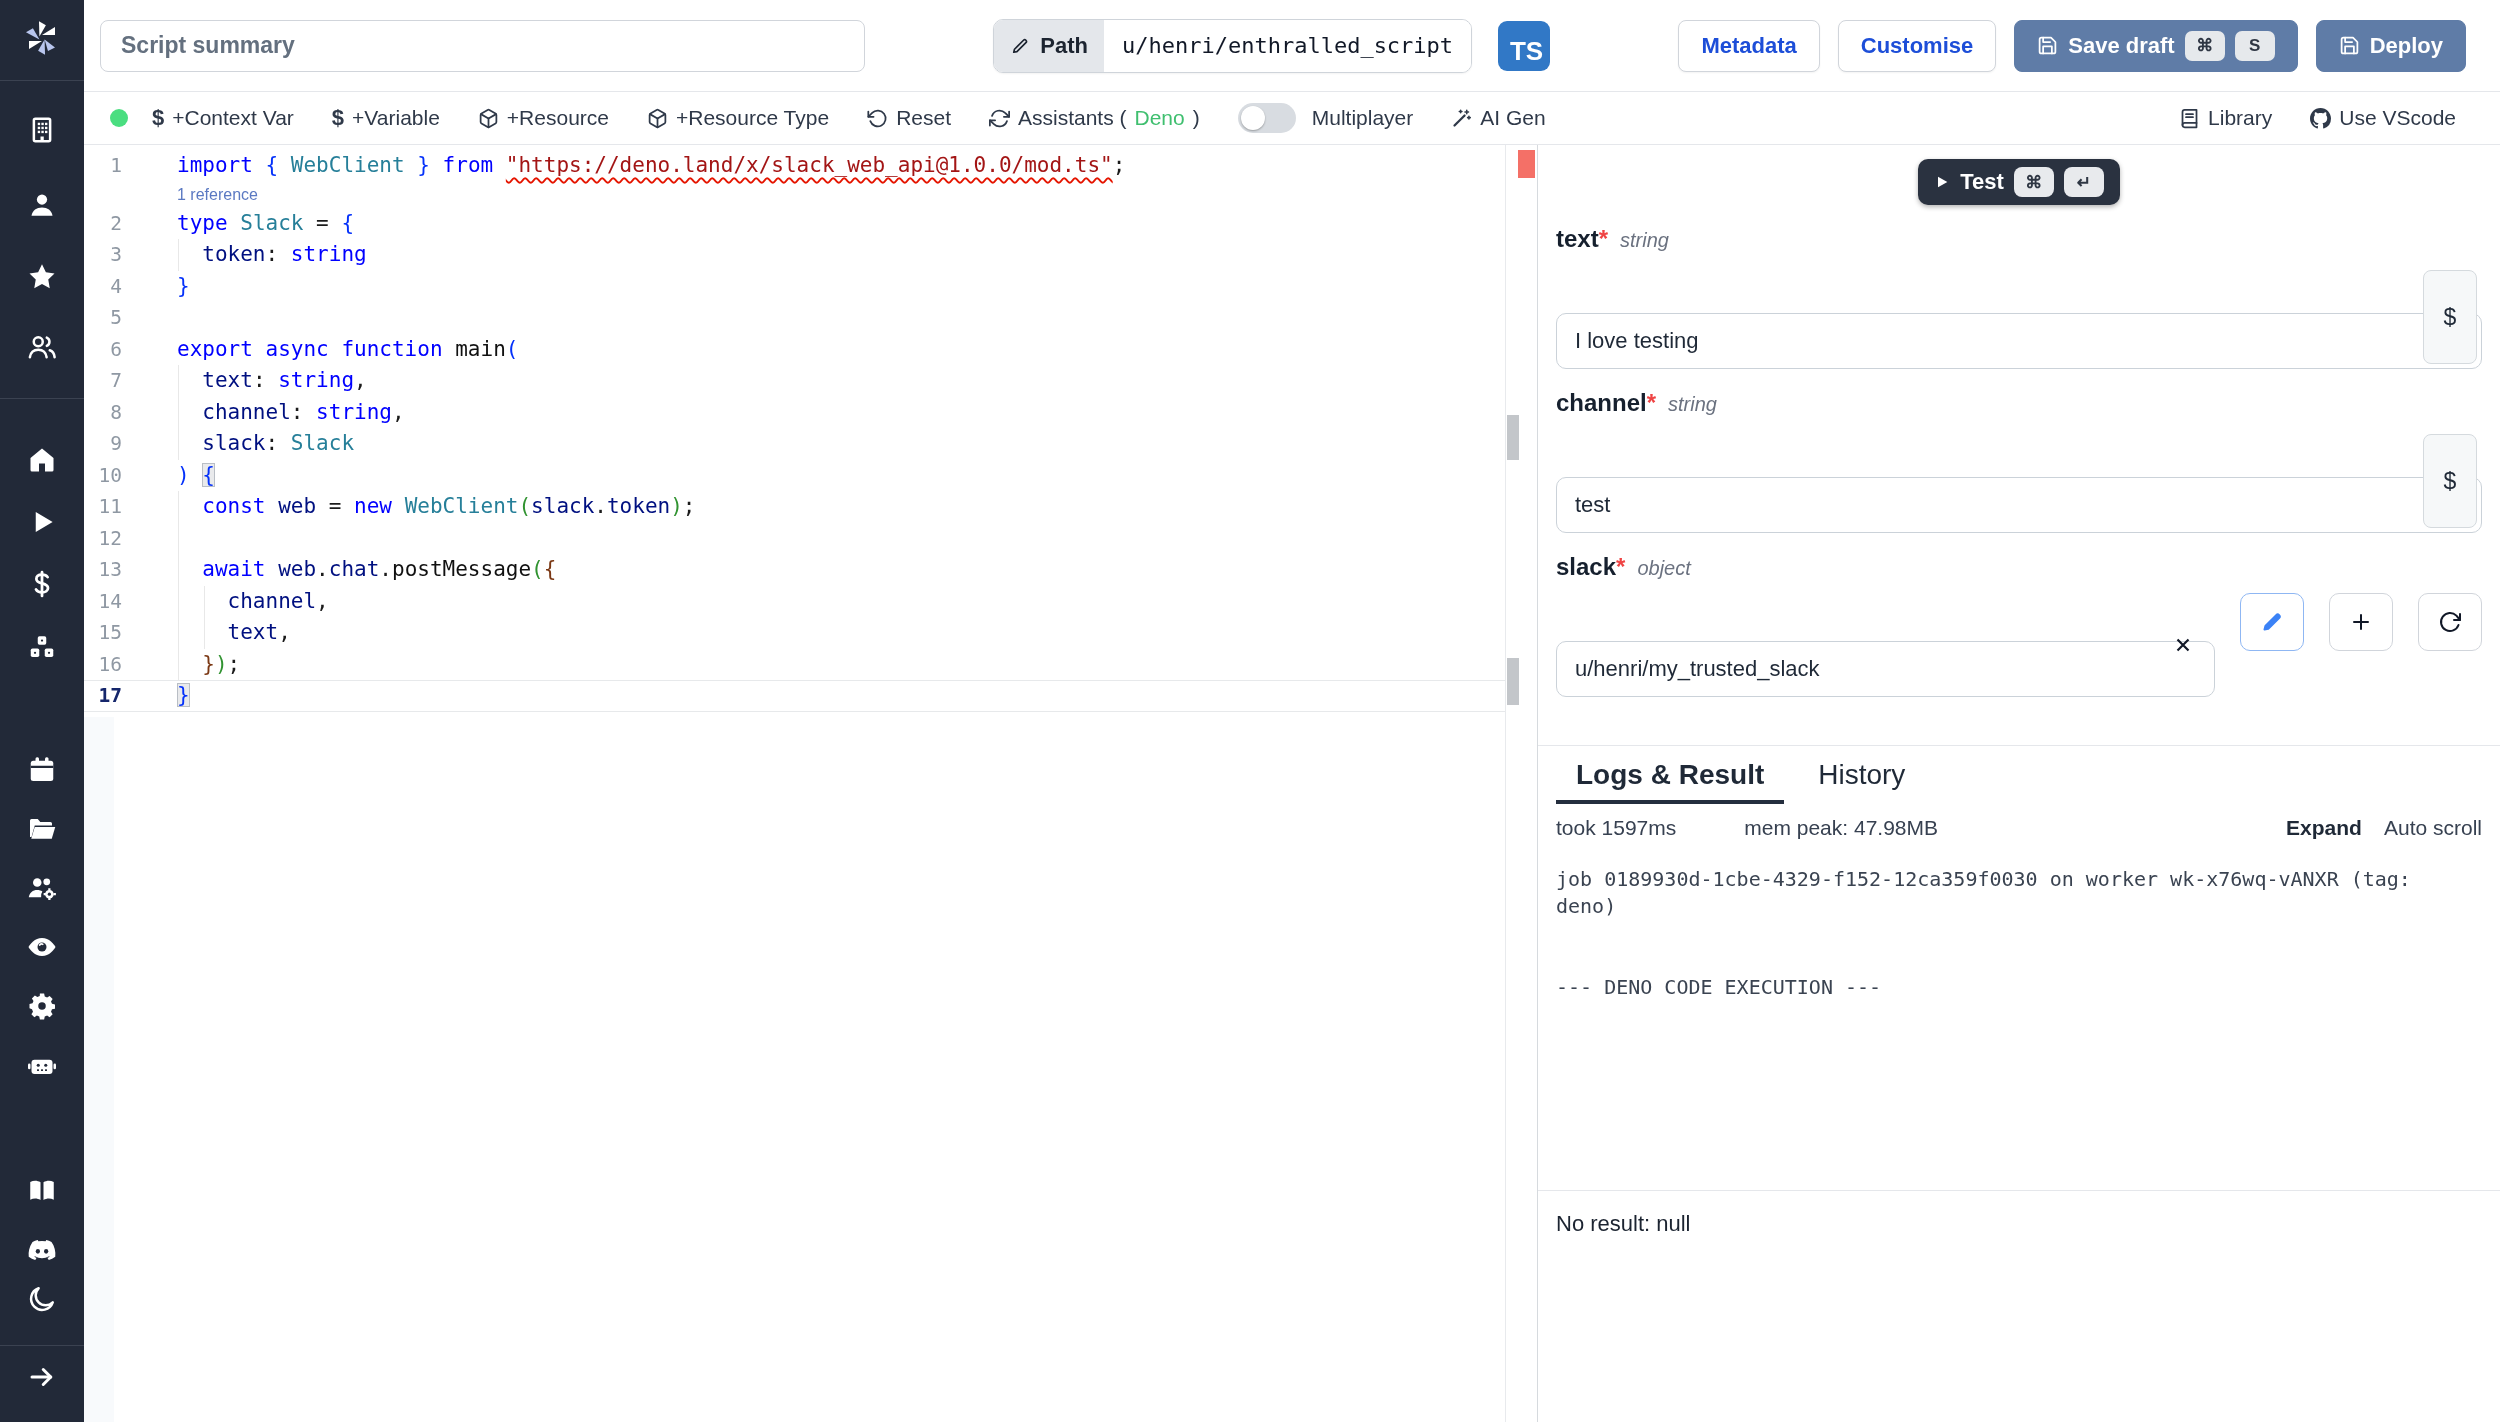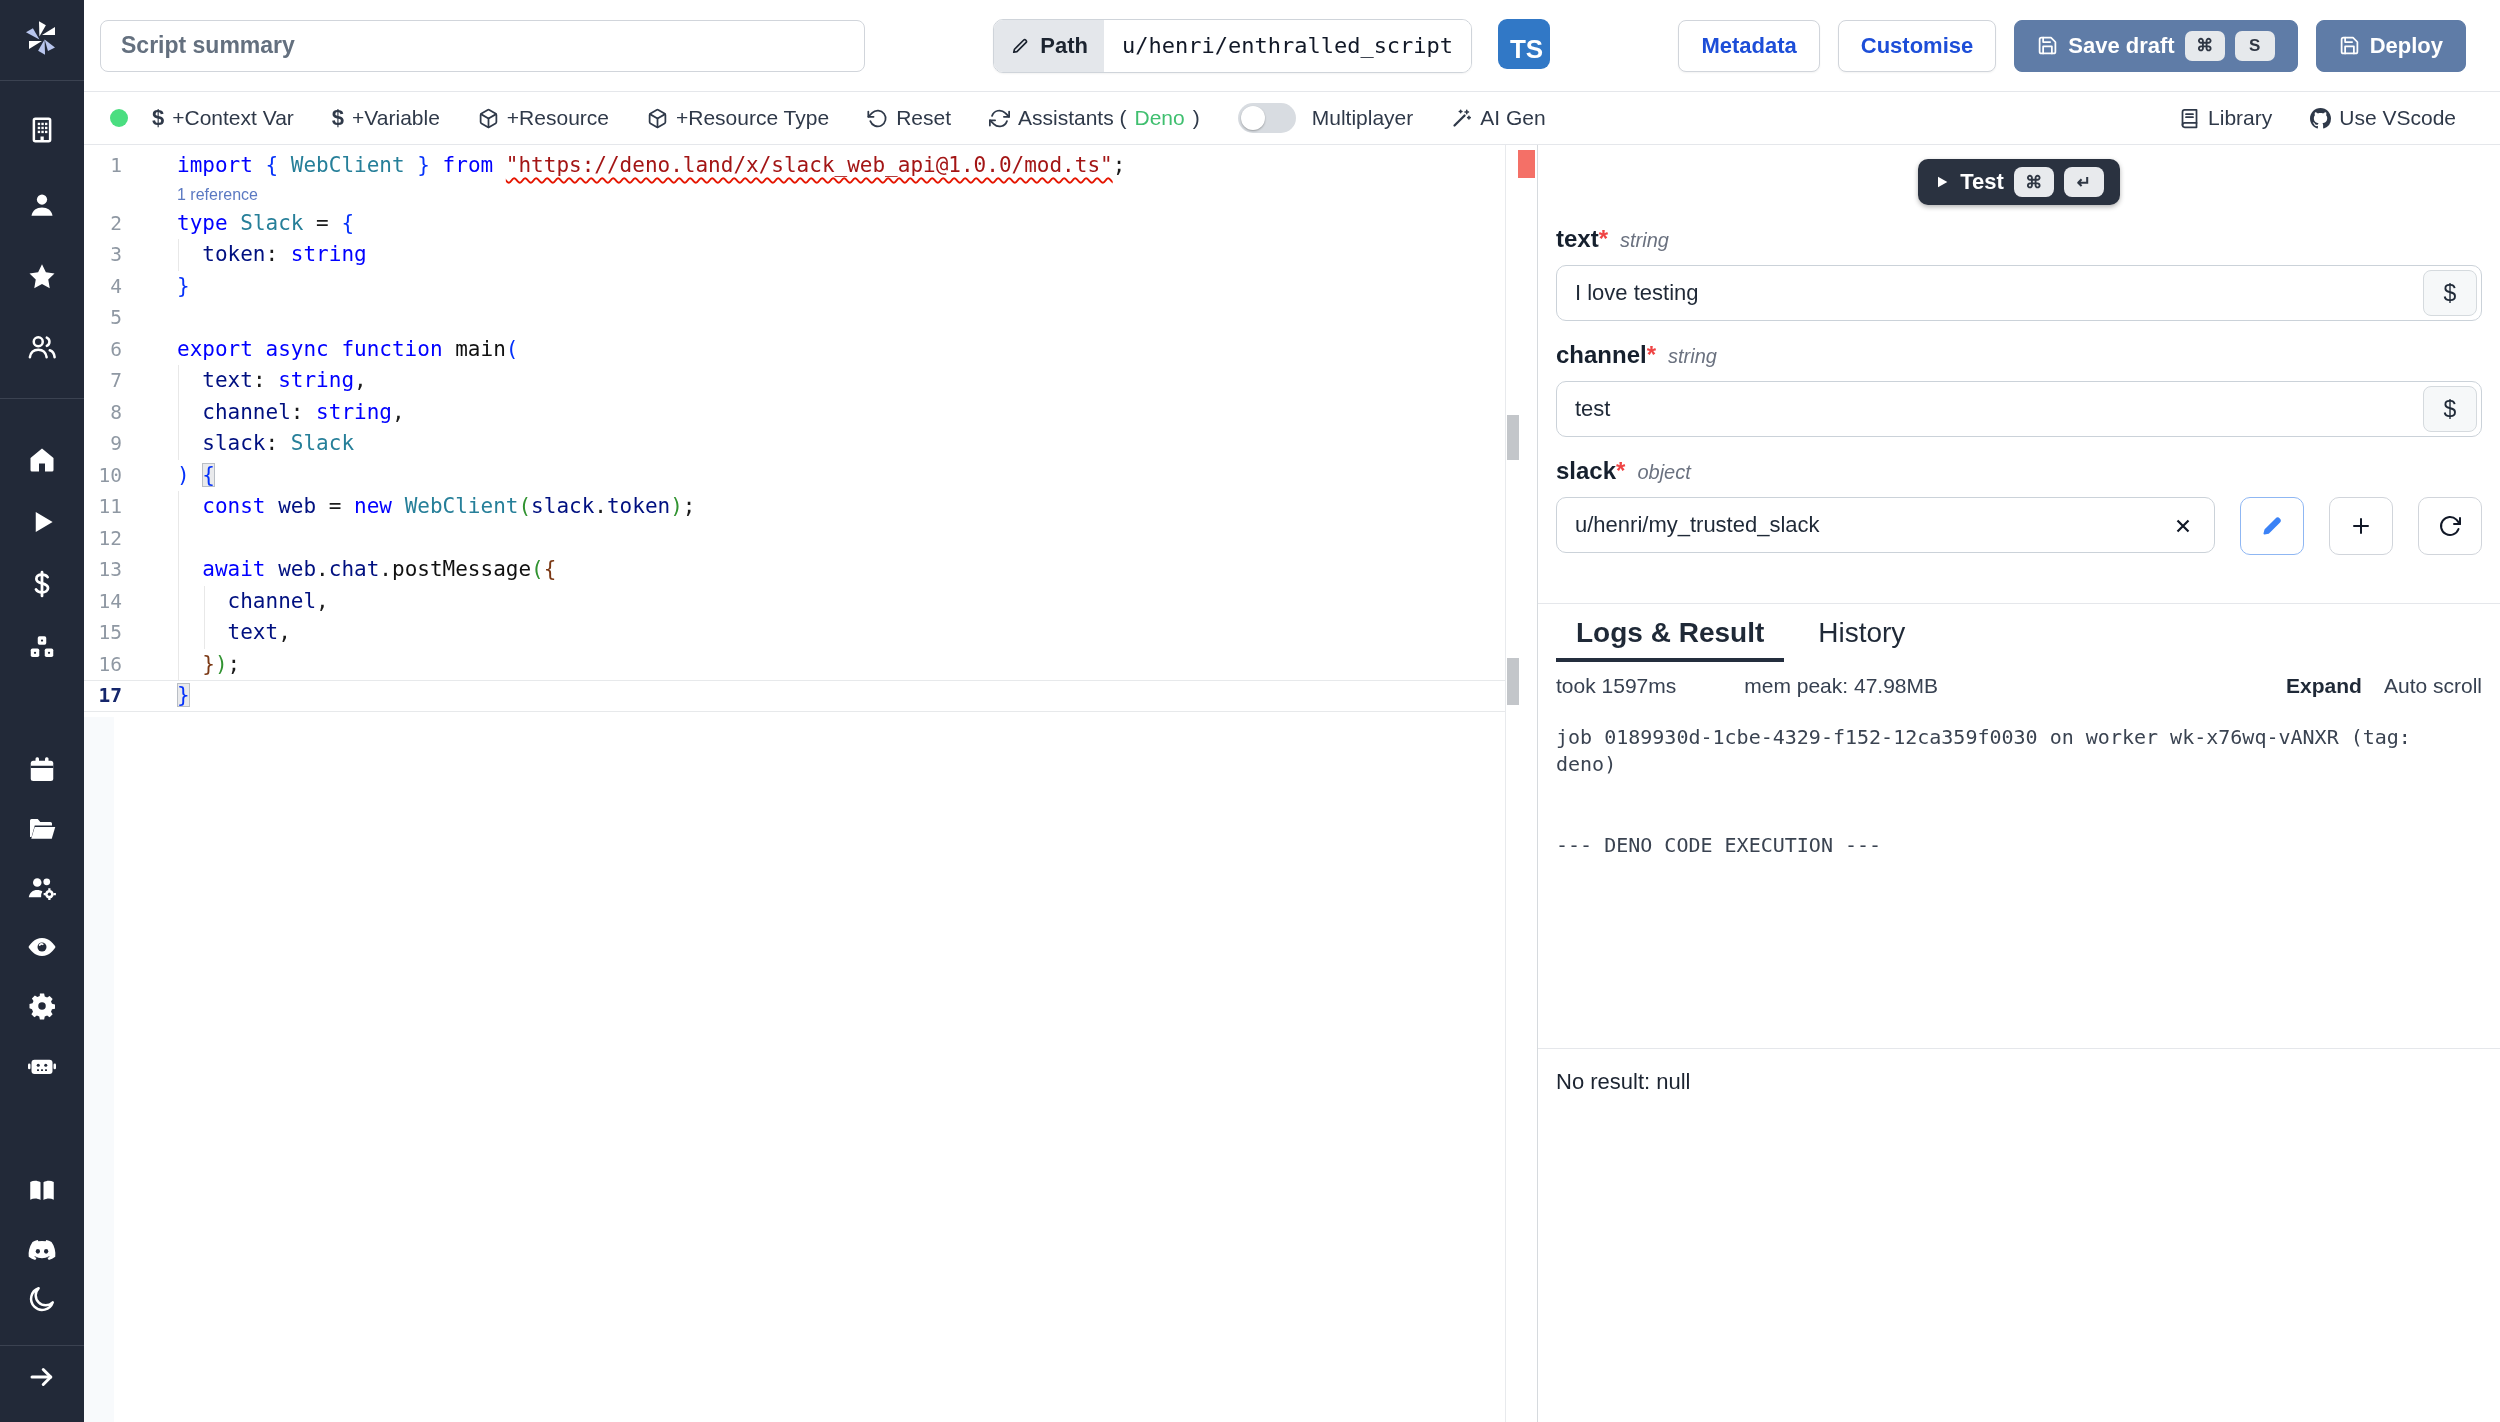--- a/index.html
+++ b/index.html
@@ -10,21 +10,21 @@
   .logo{position:absolute;top:16px;left:20px;width:44px;height:44px;}
   .sdiv{position:absolute;left:0;right:0;height:1px;background:#3b4251;}
   .sitem{position:absolute;left:0;width:84px;height:48px;display:flex;align-items:center;justify-content:center;cursor:pointer;}
   .sitem svg{width:30px;height:30px;}
   
   .topbar{position:absolute;left:84px;right:0;top:0;height:92px;background:#fff;border-bottom:1px solid #e5e7eb;
           display:flex;align-items:center;padding:0 34px 0 16px;box-sizing:border-box;}
   .summary{width:765px;height:52px;border:1px solid #d1d5db;border-radius:8px;padding:0 20px;font-size:23px;
            font-family:"Liberation Sans",sans-serif;color:#374151;box-sizing:border-box;outline:none;}
   .summary::placeholder{color:#64707f;font-weight:600;}
-  .pathwrap{display:flex;margin:0 auto;gap:26px;}
+  .pathwrap{display:flex;align-items:center;margin:0 auto;gap:26px;}
   .path-pill{display:flex;align-items:stretch;height:52px;border:1px solid #cfd4da;border-radius:10px;overflow:hidden;
              box-shadow:0 1px 2px rgba(0,0,0,.05);cursor:pointer;}
   .path-left{display:flex;align-items:center;gap:10px;background:#e4e7eb;padding:0 16px;font-size:22px;font-weight:700;color:#1c2430;}
   .path-left svg{width:20px;height:20px;stroke:#1c2430;}
   .path-val{display:flex;align-items:center;background:#fff;padding:0 18px;font-family:"DejaVu Sans Mono",monospace;
             font-size:22px;color:#111827;}
   .ts-badge{width:52px;height:50px;border-radius:9px;background:var(--c-ts,#3178c6);color:#fff;font-weight:800;font-size:26px;
             display:flex;align-items:flex-end;justify-content:flex-end;padding:0 7px 4px 0;box-sizing:border-box;}
   .tb-actions{display:flex;align-items:center;gap:18px;}
   .btn{height:52px;border-radius:8px;font-size:22px;font-weight:600;display:flex;align-items:center;gap:10px;
@@ -76,21 +76,21 @@
             box-shadow:0 2px 5px rgba(0,0,0,.3);}
   .test-btn svg{width:16px;height:16px;}
   .test-btn kbd{background:#e8eaed;border-radius:8px;}
   .fields{padding:0 18px;}
   .flabel{display:flex;align-items:baseline;margin-top:20px;height:32px;}
   .flabel b{font-size:24px;font-weight:800;color:#16202e;}
   .flabel .req{color:#ef4444;font-size:24px;font-weight:700;font-style:normal;}
   .flabel em{font-size:20px;color:#6b7280;margin-left:12px;font-style:italic;}
   .inputwrap{position:relative;margin-top:8px;}
   .inputwrap input{width:100%;height:56px;border:1px solid #cbd2d9;border-radius:10px;padding:0 70px 0 18px;font-size:22px;
-                   color:#1f2937;box-sizing:border-box;outline:none;font-family:"Liberation Sans",sans-serif;}
+                   color:#1f2937;box-sizing:border-box;outline:none;font-family:"Liberation Sans",sans-serif;margin-top:48px;}
   .dollar-btn{position:absolute;right:5px;top:5px;bottom:5px;width:54px;border:1px solid #d5dade;border-radius:8px;
               background:#f6f8f9;font-size:23px;color:#1f2937;cursor:pointer;font-family:inherit;}
   .objrow{display:flex;gap:25px;margin-top:8px;}
   .objrow .inputwrap{flex:1;margin-top:0;}
   .clear-btn{position:absolute;right:10px;top:0;bottom:0;width:44px;background:none;border:none;cursor:pointer;display:flex;
              align-items:center;justify-content:center;}
   .clear-btn svg{width:22px;height:22px;stroke:#111827;stroke-width:2.4;}
   .sq-btn{width:64px;height:58px;border-radius:10px;border:1px solid #d1d5db;background:#fff;cursor:pointer;display:flex;
           align-items:center;justify-content:center;}
   .sq-btn svg{width:24px;height:24px;stroke:#111827;stroke-width:2;fill:none;stroke-linecap:round;stroke-linejoin:round;}

